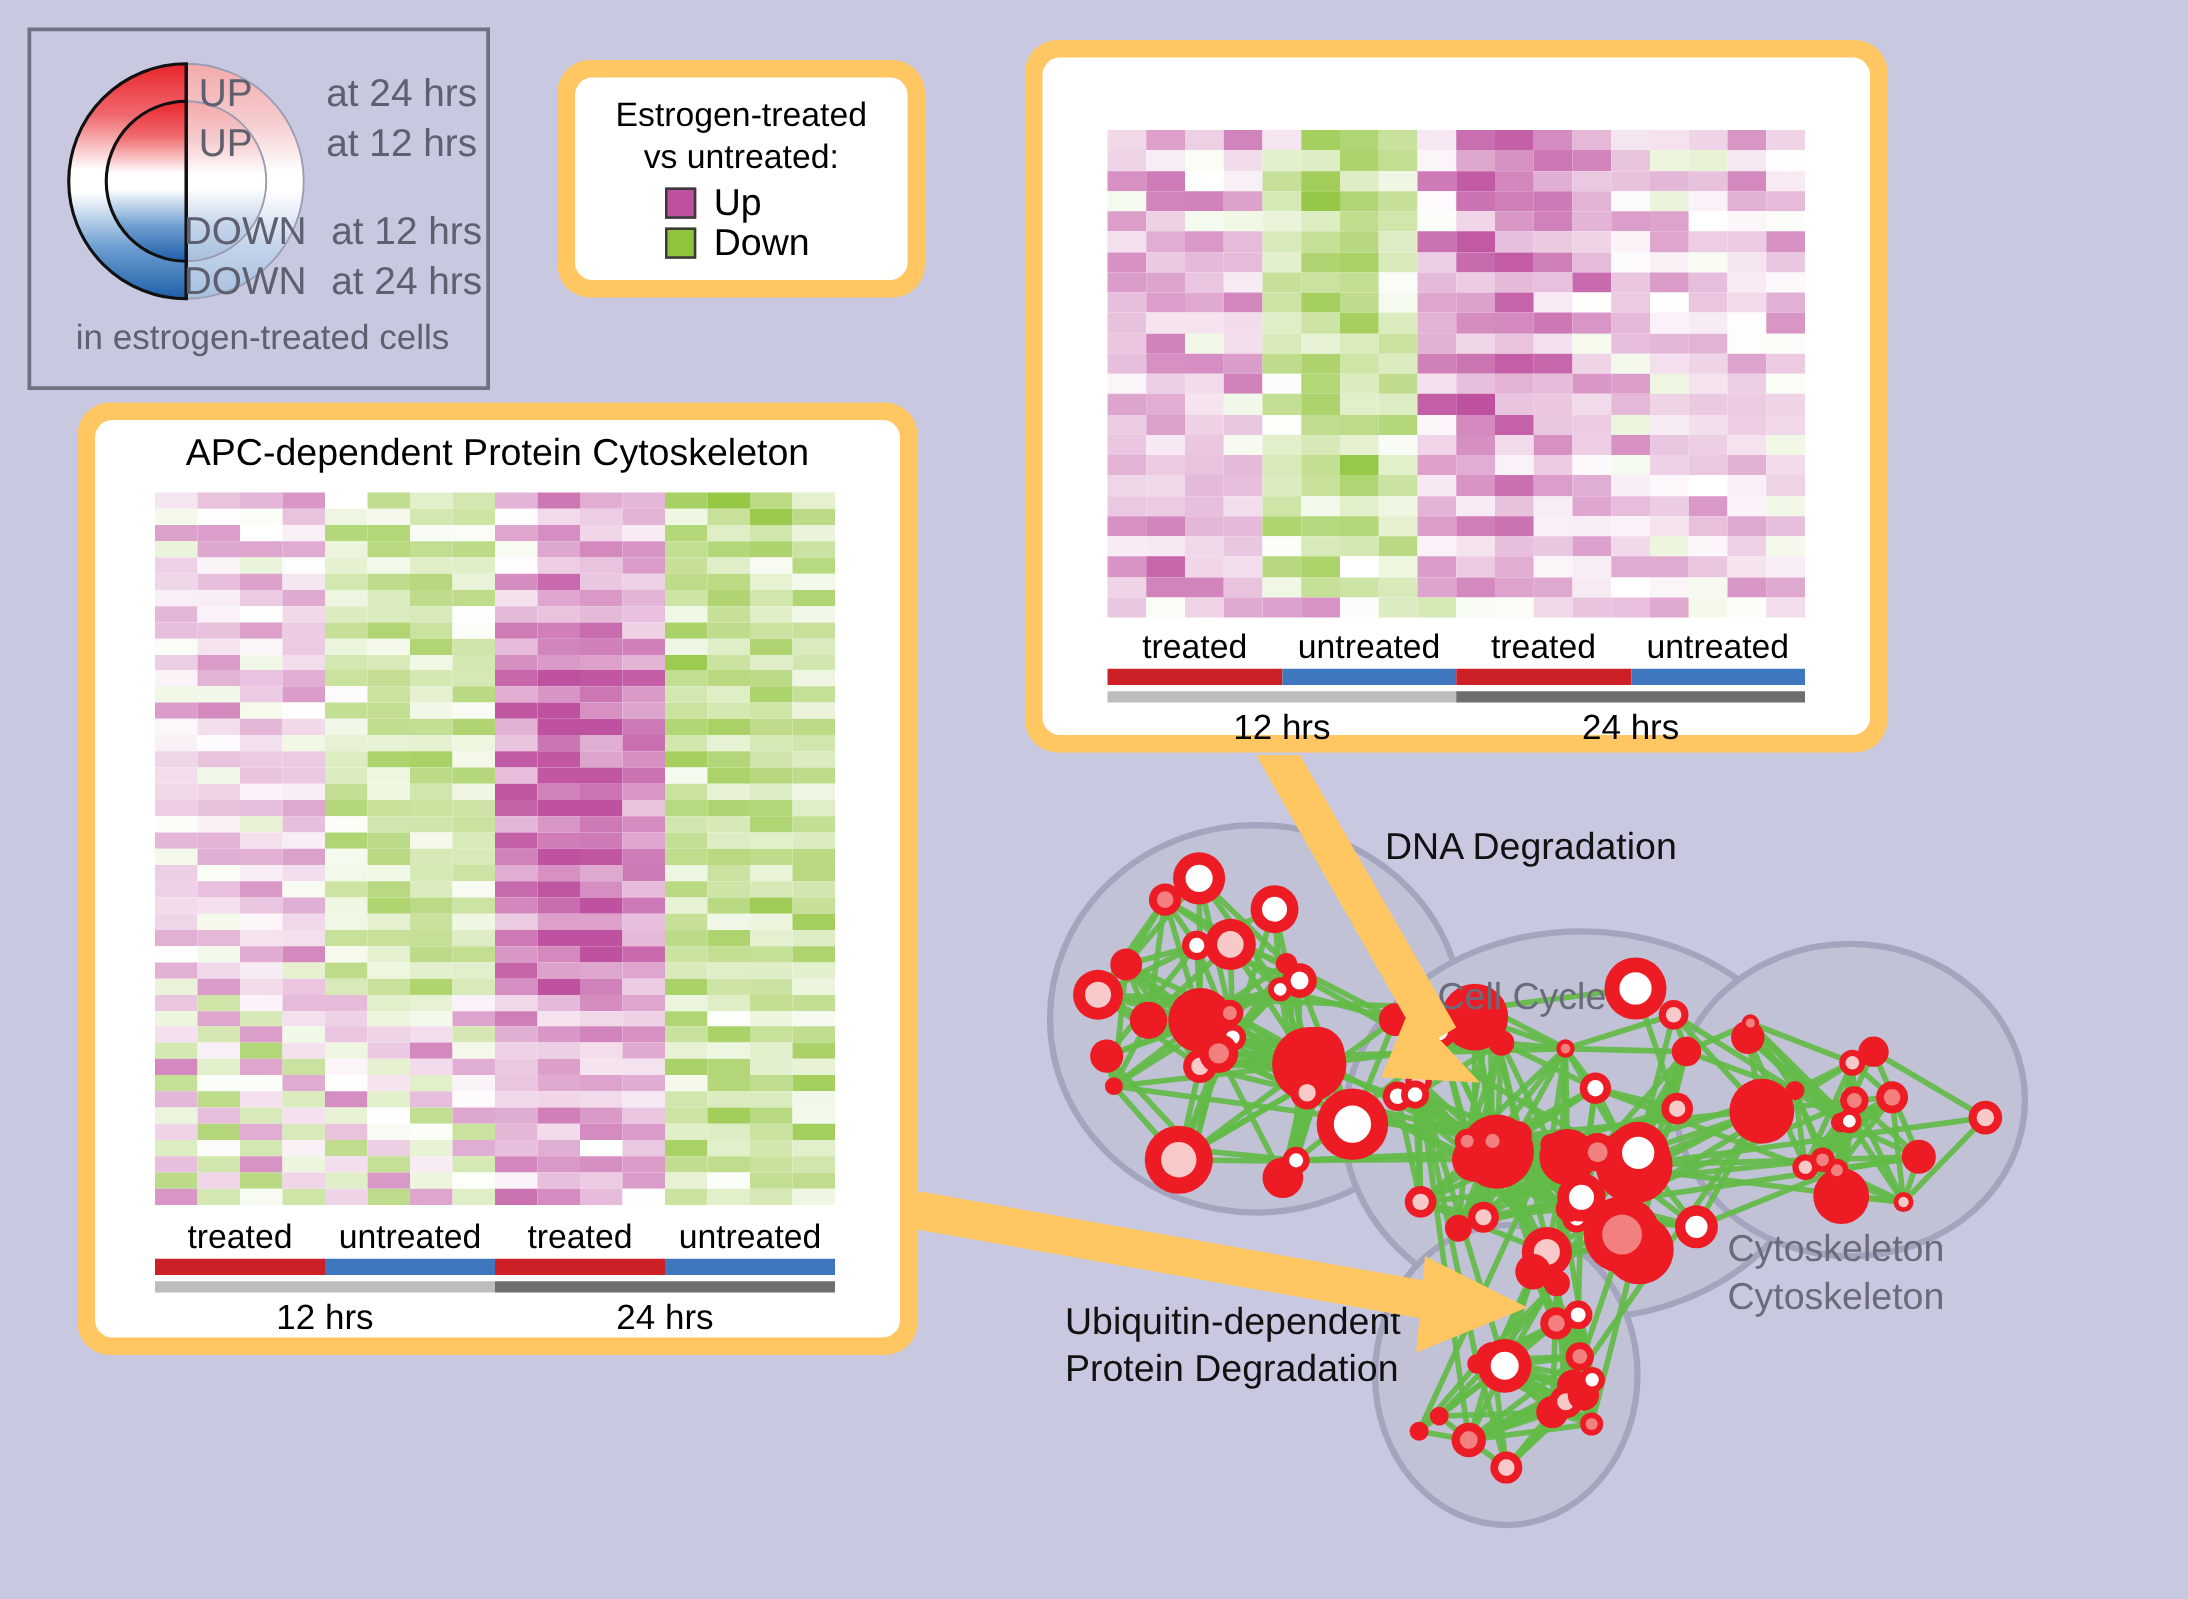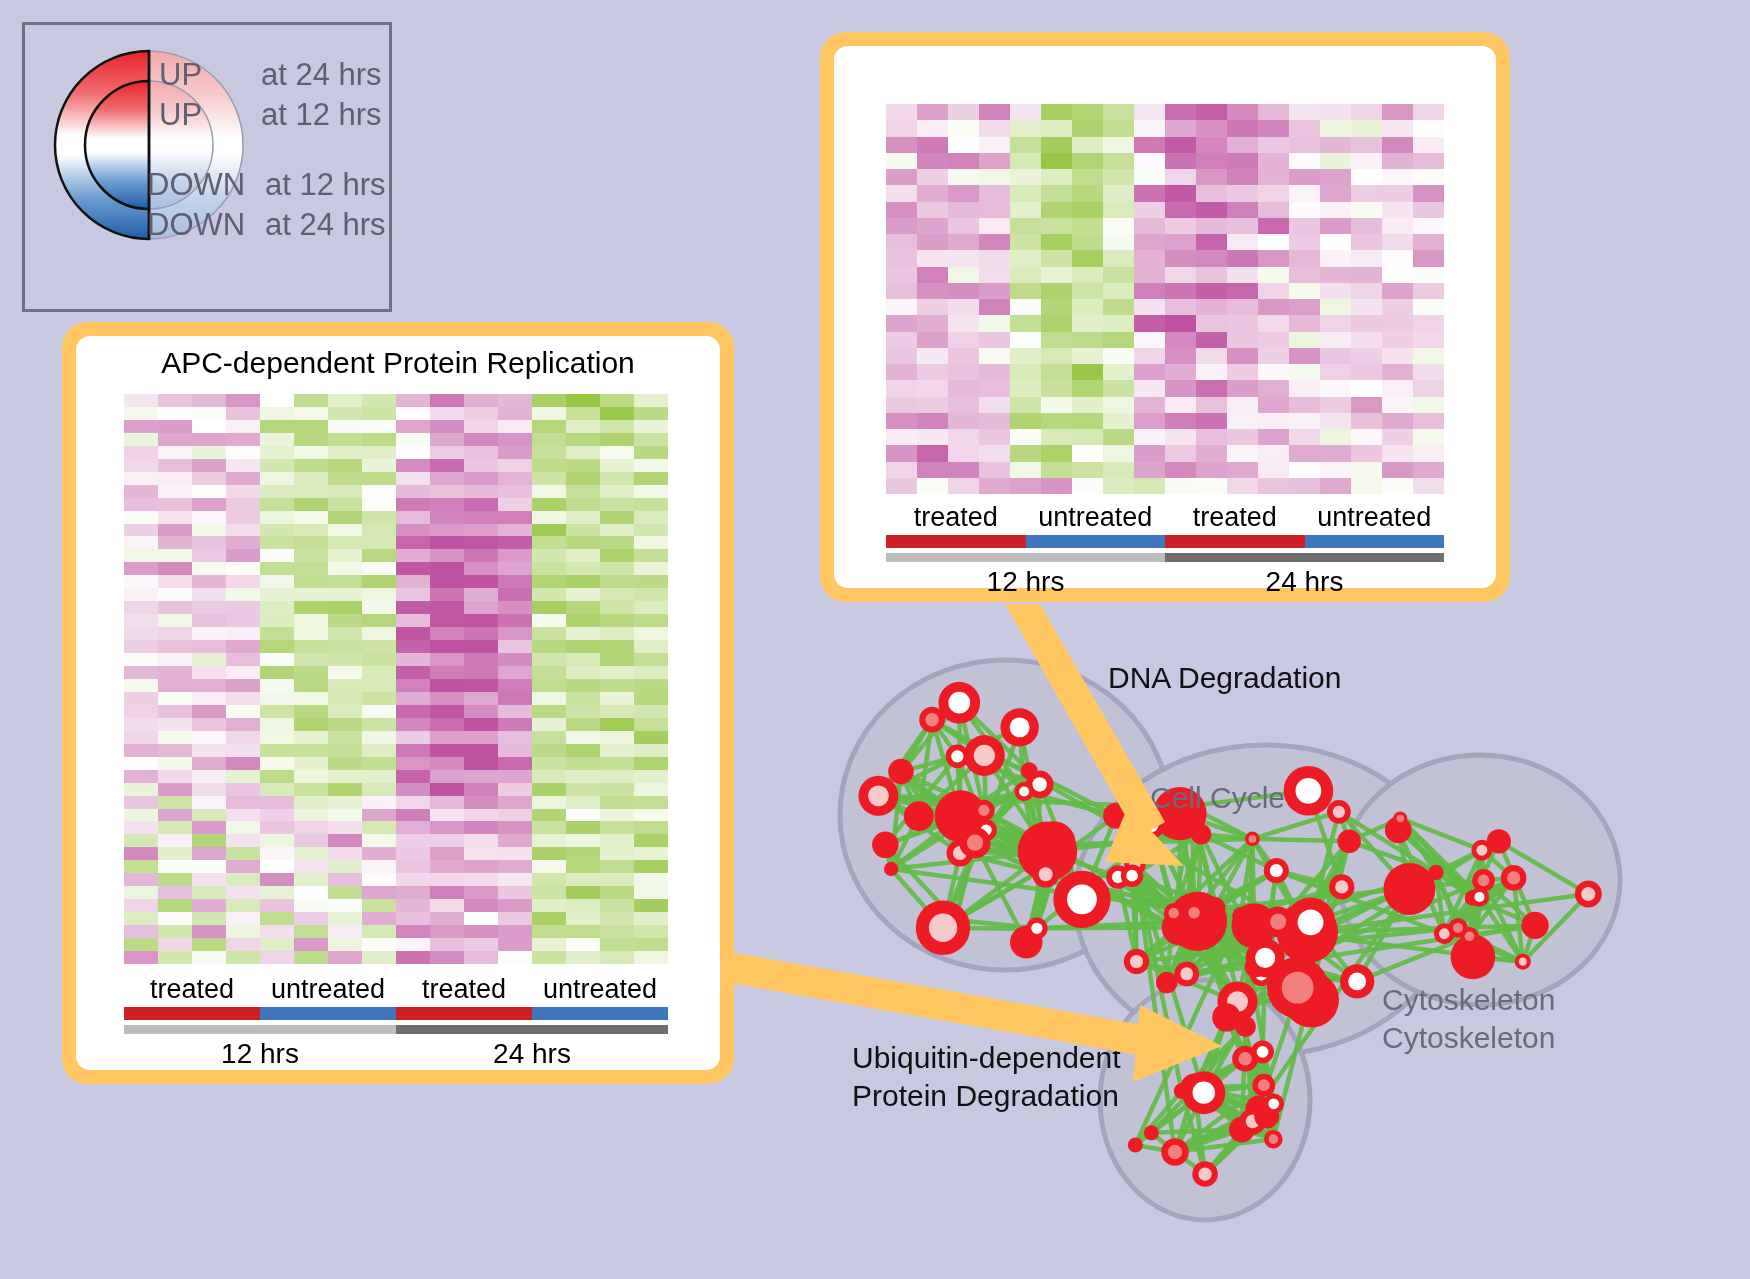--- a/index.html
+++ b/index.html
@@ -121,23 +121,42 @@
     <div class="wl-row" style="left:134px;top:72px;">UP</div>
     <div class="wl-row" style="left:236px;top:72px;">at 12 hrs</div>
 
     <div class="wl-row" style="left:122px;top:142px;">DOWN</div>
     <div class="wl-row" style="left:240px;top:142px;">at 12 hrs</div>
 
     <div class="wl-row" style="left:122px;top:182px;">DOWN</div>
     <div class="wl-row" style="left:240px;top:182px;">at 24 hrs</div>
 
     <div class="wl-caption">
+      <div>in estrogen-treated cells</div>
     </div>
   </div>
 
+  <div class="panel" id="legend-panel">
+    <div class="inner">
+      <div class="lg-title">
+        <div>Estrogen-treated</div>
+        <div>vs untreated:</div>
+      </div>
+      <div class="lg-items">
+        <div class="lg-item">
+          <span class="lg-swatch" id="sw-up" style="background: rgb(191, 82, 160);"></span>
+          <span class="lg-label">Up</span>
+        </div>
+        <div class="lg-item">
+          <span class="lg-swatch" id="sw-down" style="background: rgb(145, 196, 59);"></span>
+          <span class="lg-label">Down</span>
+        </div>
+      </div>
+    </div>
+  </div>
 
   <div class="panel" id="rf-panel">
     <div class="inner">
       <div class="hm" id="hm-rf" style="left: 52px; top: 58px; width: 558px; height: 390px; grid-template-columns: repeat(18, 1fr); grid-template-rows: repeat(24, 1fr);">
           <i style="background: rgb(241, 217, 234);"></i>
           <i style="background: rgb(220, 160, 203);"></i>
           <i style="background: rgb(238, 208, 229);"></i>
           <i style="background: rgb(209, 132, 187);"></i>
           <i style="background: rgb(245, 229, 240);"></i>
           <i style="background: rgb(165, 207, 95);"></i>
@@ -588,21 +607,21 @@
         <div class="hours">
             <span>12 hrs</span>
             <span>24 hrs</span>
           </div>
       </div>
     </div>
   </div>
 
   <div class="panel" id="apc-panel">
     <div class="inner">
-      <div class="hp-title">APC-dependent Protein Replication</div>
+      <div class="hp-title">APC-dependent Protein Cytoskeleton</div>
       <div class="hm" id="hm-apc" style="left: 48px; top: 58px; width: 544px; height: 570px; grid-template-columns: repeat(16, 1fr); grid-template-rows: repeat(44, 1fr);">
           <i style="background: rgb(245, 229, 241);"></i>
           <i style="background: rgb(233, 195, 222);"></i>
           <i style="background: rgb(228, 182, 215);"></i>
           <i style="background: rgb(216, 149, 197);"></i>
           <i style="background: rgb(255, 255, 255);"></i>
           <i style="background: rgb(193, 222, 144);"></i>
           <i style="background: rgb(226, 239, 203);"></i>
           <i style="background: rgb(211, 231, 176);"></i>
           <i style="background: rgb(227, 180, 214);"></i>

